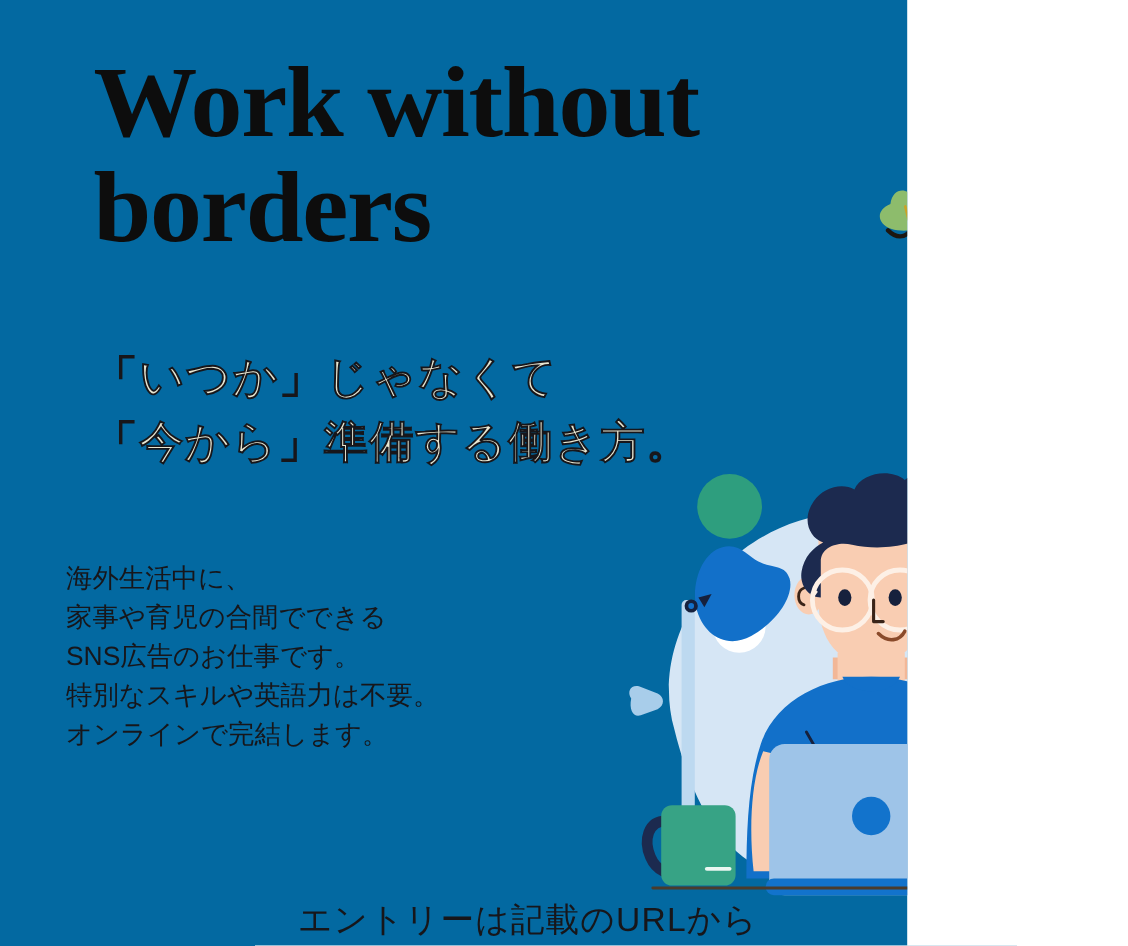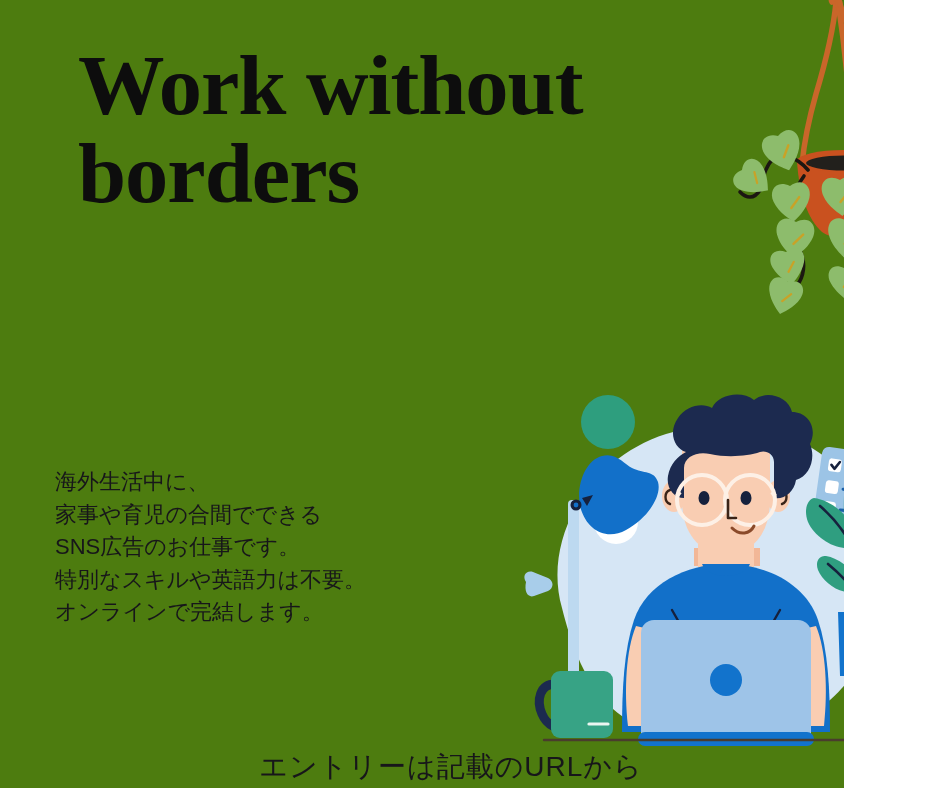--- a/index.html
+++ b/index.html
@@ -2,24 +2,24 @@
 <html><head>
 <meta charset="utf-8">
 <style>
   html, body {
     margin: 0;
     padding: 0;
     background: #ffffff;
   }
   #poster {
     position: relative;
-    width: 844px;
+    width: 756px;
     height: 788px;
     overflow: hidden;
-    background: #4d7c0f;
+    background: #0369a1;
     font-family: "Liberation Sans", "DejaVu Sans", sans-serif;
   }
 
   
   .headline {
     position: absolute;
     left: 78px;
     top: 42px;
     width: 640px;
     font-family: "Liberation Serif", "DejaVu Serif", serif;
@@ -63,36 +63,37 @@
   
   .footer-caption {
     position: absolute;
     left: 0;
     top: 748px;
     width: 880px;
     text-align: center;
     font-size: 28px;
     color: #17161a;
     letter-spacing: 1px;
-    padding-left: 11px;
   }
 
   
   .art { position: absolute; }
   .hanging-plant { left: 716px; top: -6px; width: 230px; height: 320px; }
   .desk-scene    { left: 498px; top: 388px; width: 442px; height: 400px; }
 </style>
 </head>
 <body>
 
 <div id="poster">
 
   <div class="headline">Work without
 borders</div>
 
+  <div class="subtitle">「いつか」じゃなくて
+「今から」準備する働き方。</div>
 
   <div class="body-copy">海外生活中に、
 家事や育児の合間でできる
 SNS広告のお仕事です。
 特別なスキルや英語力は不要。
 オンラインで完結します。</div>
 
   <div class="footer-caption">エントリーは記載のURLから</div>
 
   <div class="art hanging-plant">

